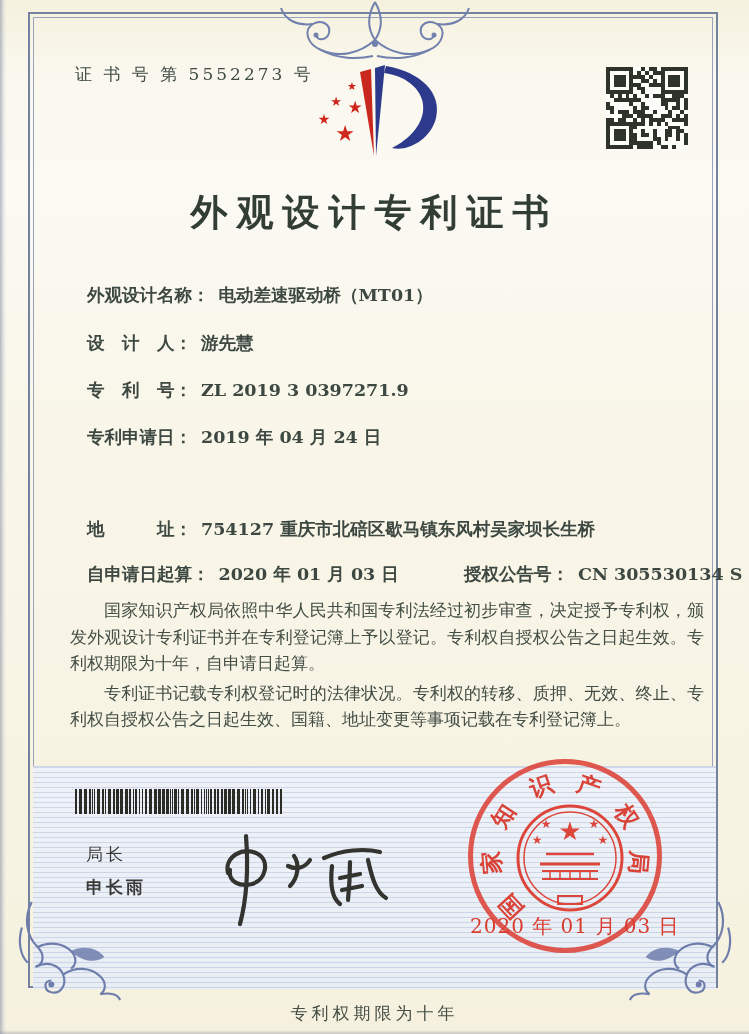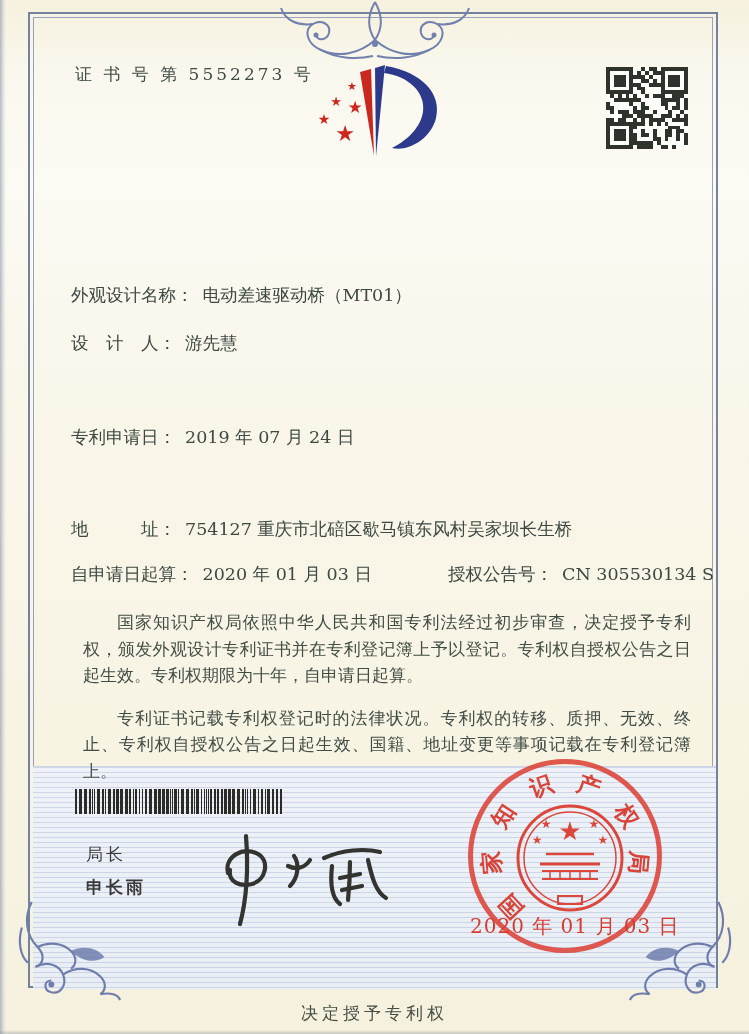--- a/index.html
+++ b/index.html
@@ -20,26 +20,26 @@
   .panel{position:absolute;left:33px;top:766px;width:683px;height:222px;
     background:repeating-linear-gradient(180deg,rgba(116,136,186,.26) 0 1px,rgba(0,0,0,0) 1px 5px),
     linear-gradient(180deg,#eef2f8,#e9eef5);
     border-top:1px solid rgba(120,140,185,.25);}
   .cert-no{position:absolute;left:75px;top:63px;font-size:17px;letter-spacing:3px;color:#3f4b44;}
   .qr{position:absolute;left:606px;top:67px;width:82px;height:82px;background:#fdfdfa;}
   .qr svg{width:82px;height:82px;display:block;shape-rendering:crispEdges;}
   .logo{position:absolute;left:300px;top:42px;width:150px;height:124px;}
   .title{position:absolute;left:0;top:188px;width:749px;text-align:center;
     font-size:37px;font-weight:700;letter-spacing:9px;color:#323d36;}
-  .row{position:absolute;left:71px;font-size:17.5px;line-height:24px;color:#3c4841;white-space:nowrap;}
+  .row{position:absolute;left:87px;font-size:17.5px;line-height:24px;color:#3c4841;white-space:nowrap;font-weight:bold;}
   .row .val{margin-left:9px;}
   .grant2{position:absolute;left:377px;top:0;}
   .paras{position:absolute;left:67px;top:594px;width:640px;font-size:17px;line-height:26.5px;
     text-align:justify;color:#414d45;}
-  .paras p{margin:16px;text-indent:2em;font-family:Liberation Serif, serif;}
+  .paras p{margin:3px;text-indent:2em;}
   .barcode{position:absolute;left:75px;top:789px;height:25px;width:215px;font-size:0;}
   .barcode i{display:inline-block;height:25px;background:#2c2c27;vertical-align:top;}
   .sign-title{position:absolute;left:86px;top:843px;font-family:"Liberation Sans","DejaVu Sans",sans-serif;
     font-size:17px;letter-spacing:3px;color:#393939;}
   .sign-name{position:absolute;left:86px;top:876px;font-family:"Liberation Sans","DejaVu Sans",sans-serif;
     font-size:17px;letter-spacing:3px;color:#393939;font-weight:bold;}
   .signature{position:absolute;left:208px;top:828px;width:190px;height:100px;}
   
   .seal{position:absolute;left:468px;top:759px;width:194px;height:194px;border-radius:50%;
     border:5px solid rgba(219,52,40,.85);box-sizing:border-box;opacity:.95;}
@@ -279,29 +279,33 @@
     <path d="M86,24 C122,30 142,52 136,76 C131,97 108,110 92,106 C104,100 120,88 123,70 C126,50 108,34 84,31 Z" fill="#2d3a8c"></path>
     <g fill="#cf271c" text-anchor="middle" font-family="'DejaVu Sans',sans-serif">
       <text x="52" y="48" font-size="11">★</text>
       <text x="36" y="64" font-size="13">★</text>
       <text x="55" y="71" font-size="17">★</text>
       <text x="24" y="82" font-size="14">★</text>
       <text x="45" y="99" font-size="22">★</text>
     </g>
   </svg>
 
+  <div class="title">外观设计专利证书</div>
 
   <div class="row" style="top:283px">
     <span>外观设计名称：</span><span class="val">电动差速驱动桥（MT01）</span>
   </div>
   <div class="row" style="top:331px">
     <span>设　计　人：</span><span class="val">游先慧</span>
   </div>
+  <div class="row" style="top:378px">
+    <span>专　利　号：</span><span class="val">ZL 2019 3 0397271.9</span>
+  </div>
   <div class="row" style="top:425px">
-    <span>专利申请日：</span><span class="val">2019 年 07 月 24 日</span>
+    <span>专利申请日：</span><span class="val">2019 年 04 月 24 日</span>
   </div>
   <div class="row" style="top:517px">
     <span>地　　　址：</span><span class="val">754127 重庆市北碚区歇马镇东风村吴家坝长生桥</span>
   </div>
   <div class="row" style="top:562px;width:640px">
     <span>自申请日起算：</span><span class="val">2020 年 01 月 03 日</span>
     <span class="grant2">
       <span>授权公告号：</span><span class="val">CN 305530134 S</span>
     </span>
   </div>
@@ -355,15 +359,15 @@
         <text x="0" y="-18" font-size="26">★</text>
         <text x="-24" y="-30" font-size="12">★</text>
         <text x="24" y="-30" font-size="12">★</text>
         <text x="-33" y="-14" font-size="12">★</text>
         <text x="33" y="-14" font-size="12">★</text>
       </g>
     </svg>
   </div>
   <div class="seal-date">2020 年 01 月 03 日</div>
 
-  <div class="back-note">决定授予专利权</div>
+  <div class="back-note">专利权期限为十年</div>
 
 </div>
 
 </body></html>

